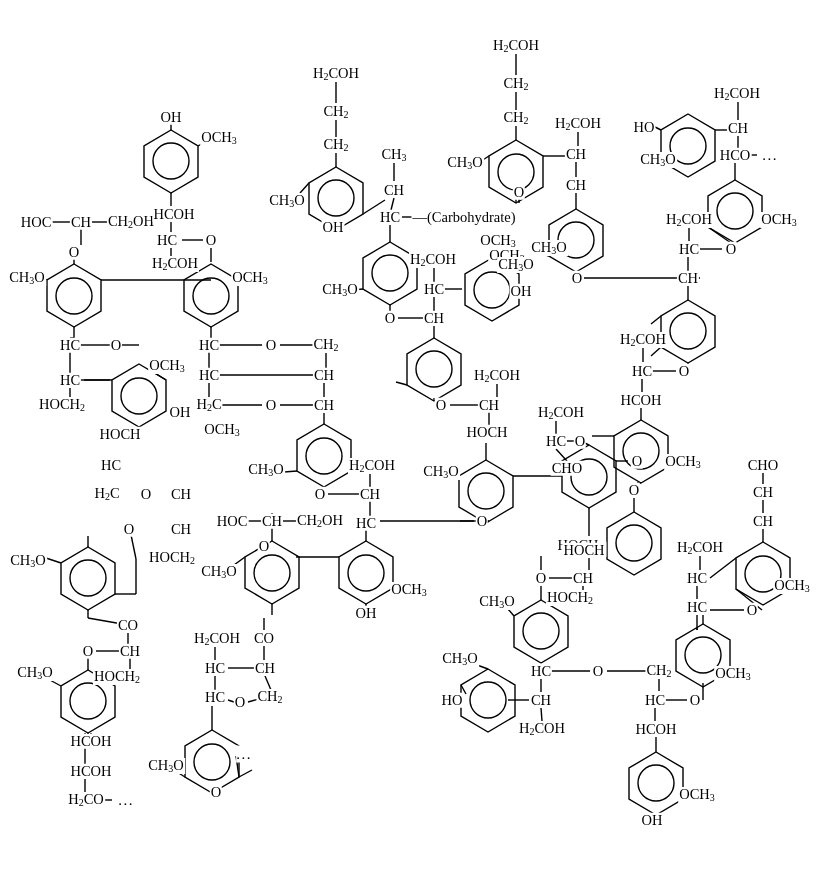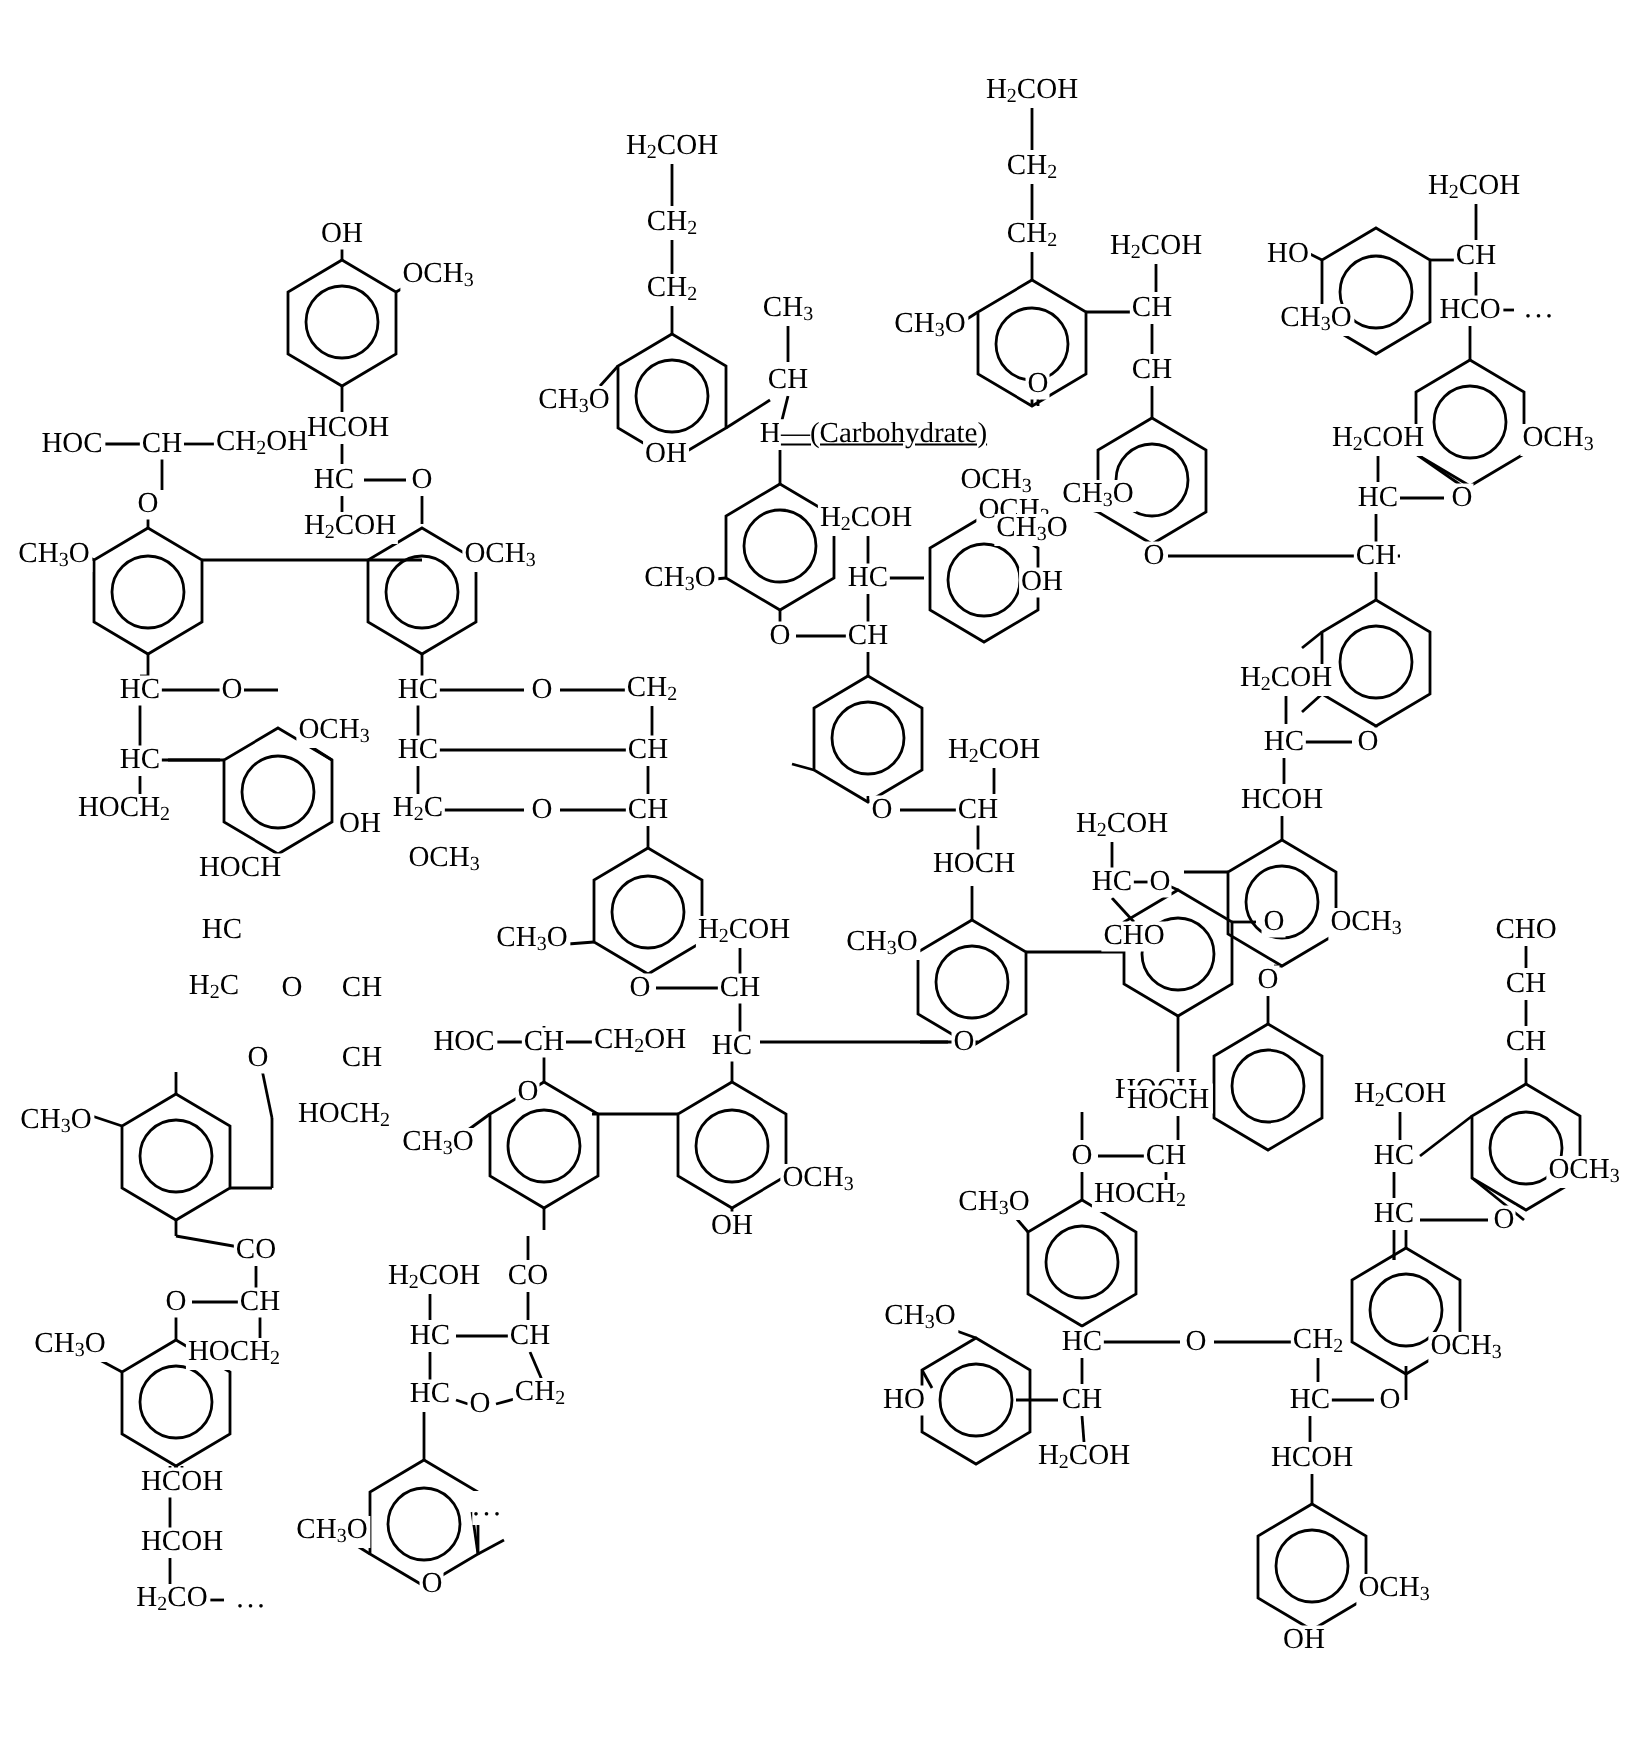--- a/index.html
+++ b/index.html
@@ -556,19 +556,19 @@
       <div class="lbl" style="left: 497px; top: 376px;">H<sub>2</sub>COH</div>
       <div class="lbl" style="left: 441px; top: 472px;">CH<sub>3</sub>O</div>
       <div class="lbl" style="left: 482px; top: 521px;">O</div>
       <div class="lbl" style="left: 561px; top: 413px;">H<sub>2</sub>COH</div>
       <div class="lbl" style="left: 556px; top: 441px;">HC</div>
       <div class="lbl" style="left: 580px; top: 441px;">O</div>
       <div class="lbl" style="left: 567px; top: 468px;">CHO</div>
       <div class="lbl" style="left: 637px; top: 461px;">O</div>
       <div class="lbl" style="left: 578px; top: 545px;">HOCH</div>
       <div class="lbl" style="left: 584px; top: 550px;">HOCH</div>
-      <div class="lbl" style="left: 442px; top: 217px; text-decoration: underline;">—(Carbohydrate)</div>
+      <div class="lbl" style="left: 464px; top: 217px;">—(Carbohydrate)</div>
       <div class="dots" style="left: 770px; top: 155px;">...</div>
       <div class="dots" style="left: 244px; top: 754px;">...</div>
       <div class="dots" style="left: 126px; top: 800px;">...</div>
     </div>
 
 </div>
 
 </body></html>

